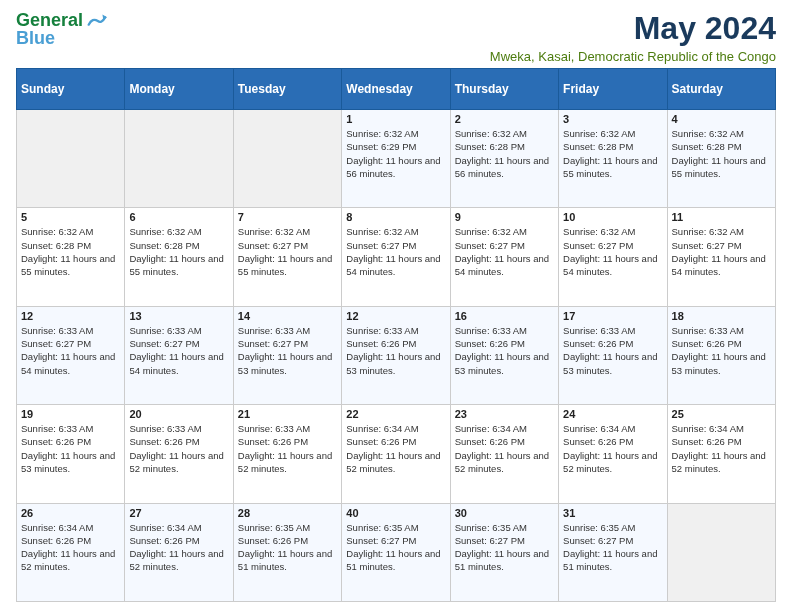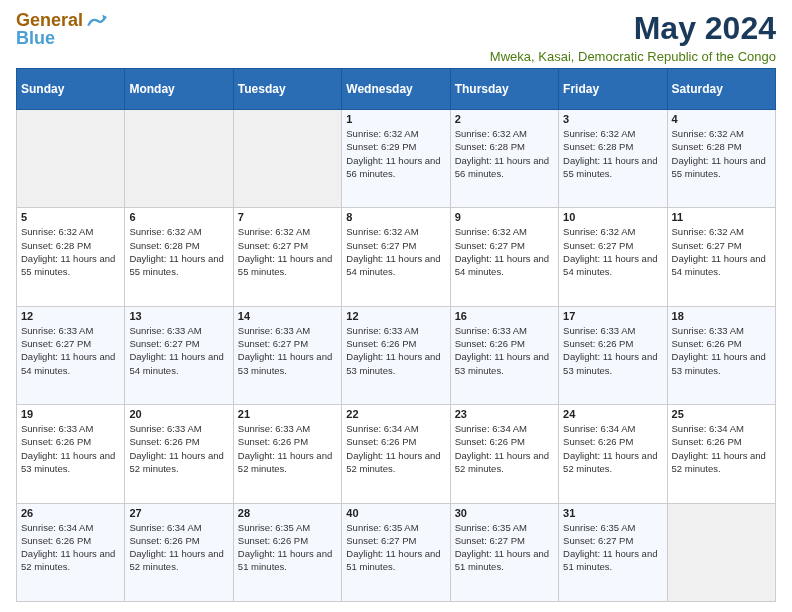--- a/index.html
+++ b/index.html
@@ -27,21 +27,21 @@
       display: flex;
       align-items: center;
     }
     .logo-text {
       font-size: 18px;
       font-weight: bold;
       color: #1a3a5c;
       line-height: 1.1;
     }
     .logo-text span {
-      color: #a16207;
+      color: #15803d;
     }
     .logo-icon {
       width: 22px;
       height: 22px;
       margin-left: 2px;
     }
     .title-block {
       text-align: right;
     }
     .main-title {

